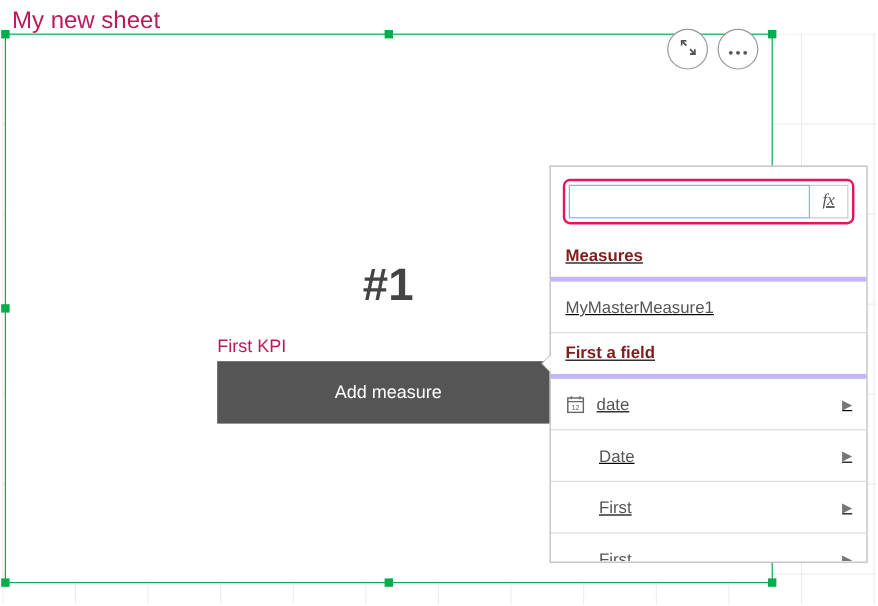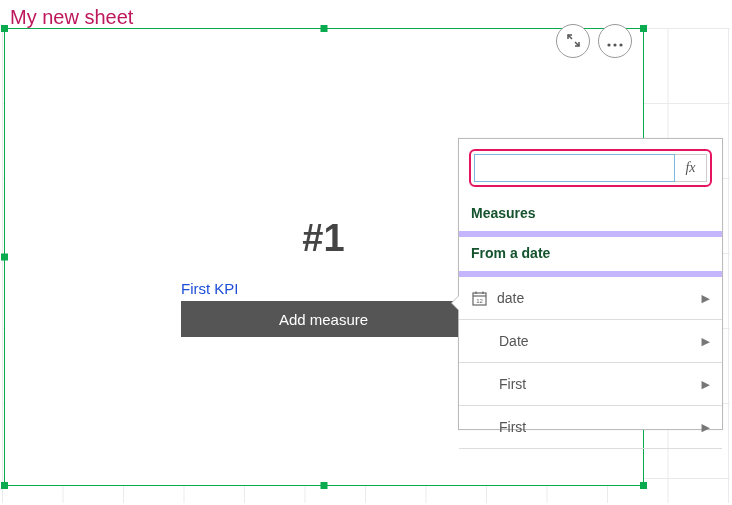--- a/index.html
+++ b/index.html
@@ -13,34 +13,34 @@
 .h-l { left: -4px; top: 50%; transform: translateY(-50%); }
 .h-r { right: -4px; top: 50%; transform: translateY(-50%); }
 .h-tl { top: -4px; left: -4px; }
 .h-tr { top: -4px; right: -4px; }
 .h-bl { bottom: -4px; left: -4px; }
 .h-br { bottom: -4px; right: -4px; }
 .round-btns { position: absolute; top: 24px; right: 100px; display: flex; gap: 8px; z-index: 3; }
 .round-btn { width: 34px; height: 34px; border-radius: 50%; border: 1px solid #999; background: #fff; display: flex; align-items: center; justify-content: center; cursor: pointer; color: #555; font-size: 15px; }
 .kpi-content { position: absolute; top: 188px; left: 176px; width: 285px; text-align: left; }
 .kpi-value { font-size: 38px; font-weight: bold; color: #444; text-align: center; margin-bottom: 20px; }
-.kpi-label { font-size: 15px; color: #1d4ed8; margin-bottom: 4px; }
-.add-measure-btn { width: 100%; height: 36px; background: #555; color: #fff; border: none; font-size: 15px; cursor: pointer; }
-.popup { position: absolute; top: 138px; left: 458px; width: 265px; height: 292px; border: 1px solid #bbb; background: #fff; z-index: 5; box-shadow: 0 0 0 1px rgba(0,0,0,0.02); }
+.kpi-label { font-size: 15px; color: #be185d; margin-bottom: 4px; }
+.add-measure-btn { width: 100%; height: 52px; background: #555; color: #fff; border: none; font-size: 15px; cursor: pointer; }
+.popup { position: absolute; top: 138px; left: 458px; width: 265px; height: 331px; border: 1px solid #bbb; background: #fff; z-index: 5; box-shadow: 0 0 0 1px rgba(0,0,0,0.02); text-decoration: underline; }
 .popup-arrow { position: absolute; left: -8px; top: 156px; width: 0; height: 0; border-top: 8px solid transparent; border-bottom: 8px solid transparent; border-right: 8px solid #bbb; }
 .popup-arrow::after { content: ''; position: absolute; left: 1px; top: -7px; border-top: 7px solid transparent; border-bottom: 7px solid transparent; border-right: 7px solid #fff; }
 .search-row { margin: 10px; padding: 3px; border: 2px solid #e6145f; border-radius: 6px; display: flex; }
 .search-input { flex: 1; height: 28px; border: 1px solid #7db7e3; padding: 0 6px; font-size: 13px; outline: none; }
 .fx-btn { width: 32px; height: 28px; border: 1px solid #ccc; border-left: none; background: #fff; font-style: italic; font-family: Georgia, serif; font-size: 14px; color: #555; cursor: pointer; }
 .pop-scroll { height: 270px; overflow-y: scroll; }
 .pop-scroll::-webkit-scrollbar { width: 16px; }
 .pop-scroll::-webkit-scrollbar-track { background: #f1f1f1; }
 .pop-scroll::-webkit-scrollbar-thumb { background: #c0c0c0; }
 .pop-scroll::-webkit-scrollbar-button { background: #efefef; height: 16px; border: 1px solid #ddd; }
-.section-header { padding: 8px 12px 10px; font-weight: bold; color: #14532d; font-size: 14px; border-bottom: 6px solid #c4b5fd; }
+.section-header { padding: 8px 12px 10px; font-weight: bold; color: #7f1d1d; font-size: 14px; border-bottom: 4px solid #c4b5fd; }
 .pop-item { padding: 13px 12px; border-bottom: 1px solid #ddd; font-size: 14px; color: #555; display: flex; align-items: center; cursor: pointer; }
 .pop-item .chev { margin-left: auto; color: #777; font-size: 11px; }
 .cal-icon { width: 16px; height: 16px; margin-right: 10px; display: inline-flex; align-items: center; justify-content: center; }
 .indent { padding-left: 40px; }
 </style>
 </head>
 <body>
 
 <div class="sheet-title">My new sheet</div>
 <div class="grid-bg"></div>
@@ -79,21 +79,24 @@
 </div>
 
 <div class="popup">
   <div class="popup-arrow"></div>
   <div class="search-row">
     <input class="search-input" placeholder="" style="">
     <button class="fx-btn">fx</button>
   </div>
   <div class="pop-scroll">
     <div class="section-header">Measures</div>
-    <div class="section-header">From a date</div>
+    <div class="pop-item">
+      <span>MyMasterMeasure1</span>
+    </div>
+    <div class="section-header">First a field</div>
     <div class="pop-item">
       <span class="cal-icon">
           <svg width="15" height="15" viewBox="0 0 15 15">
             <rect x="1" y="2" width="13" height="12" fill="none" stroke="#666" stroke-width="1.2"></rect>
             <line x1="1" y1="5" x2="14" y2="5" stroke="#666" stroke-width="1.2"></line>
             <line x1="4" y1="0.5" x2="4" y2="3" stroke="#666" stroke-width="1.2"></line>
             <line x1="11" y1="0.5" x2="11" y2="3" stroke="#666" stroke-width="1.2"></line>
             <text x="7.5" y="12" font-size="6" fill="#666" text-anchor="middle">12</text>
           </svg>
         </span>

